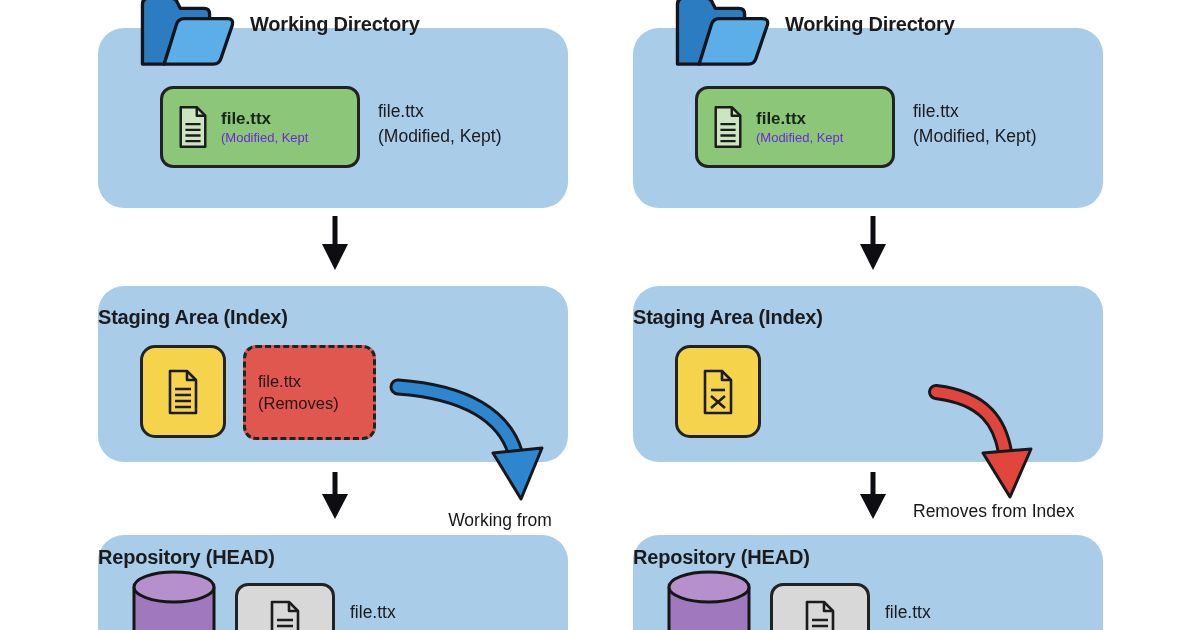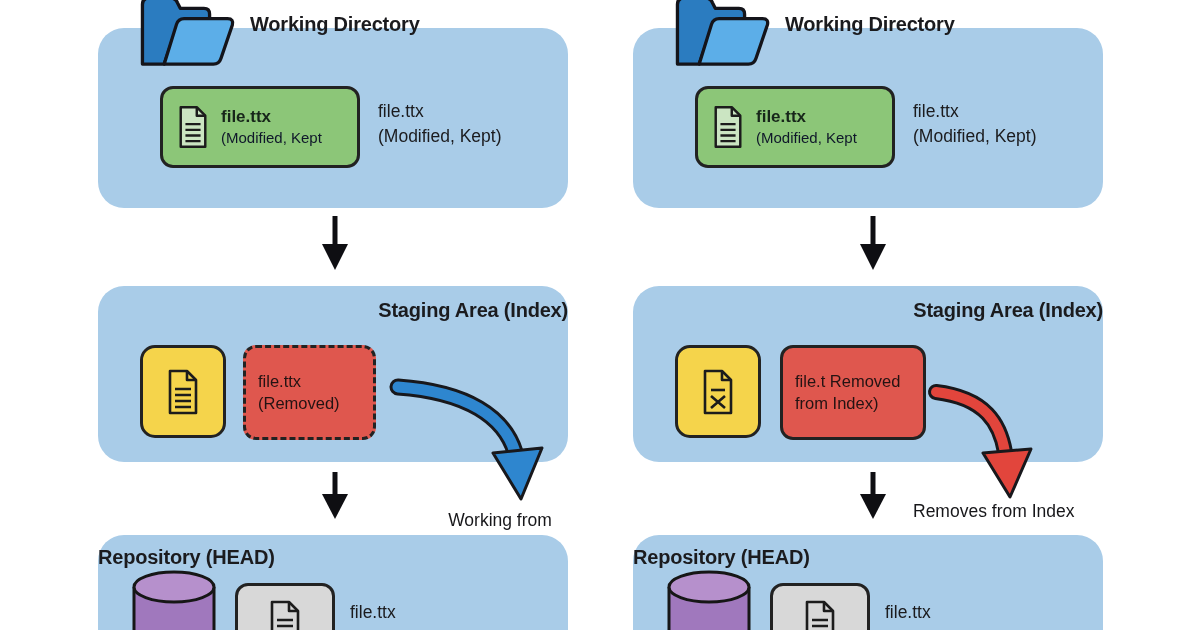--- a/index.html
+++ b/index.html
@@ -9,33 +9,33 @@
   }
   .panel{position:absolute;top:0;width:470px;height:630px;}
   .panel-left{left:98px;}
   .panel-right{left:633px;}
   .zone{position:absolute;left:0;width:470px;background:#a9cce8;border-radius:26px;}
   .zone-wd{top:28px;height:180px;}
   .zone-staging{top:286px;height:176px;}
   .zone-repo{top:535px;height:132px;}
   .zone-title{position:absolute;font-weight:700;font-size:20px;letter-spacing:-0.2px;color:#1b1b1e;white-space:nowrap;}
   .wd-title{top:13px;left:152px;}
-  .staging-title{top:299px;left:0;width:470px;text-align:right;}
+  .staging-title{top:306px;left:0;width:470px;text-align:left;}
   .repo-title{top:546px;left:0;width:470px;text-align:left;}
   .folder-icon{position:absolute;top:-8px;left:35px;width:104px;height:78px;}
   .file-card{position:absolute;border:3px solid #222222;border-radius:13px;box-sizing:border-box;
     display:flex;align-items:center;gap:11px;padding:0 13px;}
   .card-green{left:62px;top:86px;width:200px;height:82px;background:#8cc678;}
   .card-red{background:#df574e;padding:0 12px;}
   .card-red .card-line1,.card-red .card-line2{font-weight:400;font-size:16.5px;color:#241313;}
   .red-dashed{border-style:dashed;left:145px;top:345px;width:133px;height:95px;}
   .red-solid{left:147px;top:345px;width:146px;height:95px;}
   .card-gray{left:137px;top:583px;width:100px;height:80px;background:#d8d8d8;justify-content:center;}
   .card-line1{font-weight:700;font-size:17px;color:#17261a;line-height:1.3;}
-  .card-line2{font-weight:400;font-size:15px;color:#0f172a;line-height:1.3;}
+  .card-line2{font-weight:400;font-size:13px;color:#6d28d9;line-height:1.3;}
   .icon-tile{position:absolute;left:42px;top:345px;width:80px;height:87px;background:#f5d44b;
     border:3px solid #222222;border-radius:15px;display:flex;align-items:center;justify-content:center;}
   .side-label{position:absolute;font-size:17.5px;line-height:1.45;color:#1b1b1e;white-space:nowrap;}
   .wd-side{left:280px;top:99px;}
   .repo-side{left:252px;top:599px;line-height:26px;}
   .arrow-note{position:absolute;font-size:17.5px;color:#17171a;text-align:right;}
   .note-left{left:322px;top:507px;width:160px;text-align:center;line-height:27px;}
   .note-right{left:280px;top:501px;white-space:nowrap;}
   .overlay{position:absolute;top:0;left:0;width:1200px;height:630px;pointer-events:none;}
   .cylinder-icon{position:absolute;left:30px;top:558px;width:92px;height:84px;}
@@ -75,21 +75,21 @@
     <div class="icon-tile">
       <svg width="36" height="48" viewBox="0 0 36 48">
         <path d="M5 3 H22 L31 12 V45 H5 Z" fill="none" stroke="#1c1c1c" stroke-width="2.6" stroke-linejoin="round"></path>
         <path d="M22 3 V12 H31" fill="none" stroke="#1c1c1c" stroke-width="2.6" stroke-linejoin="round"></path>
         <path d="M10 21 H26 M10 27 H26 M10 33 H26 M10 39 H26" stroke="#1c1c1c" stroke-width="2.4"></path>
       </svg>
     </div>
     <div class="file-card card-red red-dashed">
       <div>
         <div class="card-line1">file.ttx</div>
-        <div class="card-line2">(Removed)</div>
+        <div class="card-line2">(Removes)</div>
       </div>
     </div>
     <div class="arrow-note note-left">
       <div>Working from</div>
       <div>HEAD to</div>
       <div>to Index</div>
     </div>
 
     <div class="zone zone-repo"></div>
     <div class="zone-title repo-title">Repository (HEAD)</div>
@@ -138,26 +138,20 @@
     <div class="zone zone-staging"></div>
     <div class="zone-title staging-title">Staging Area (Index)</div>
     <div class="icon-tile">
       <svg width="36" height="48" viewBox="0 0 36 48">
         <path d="M5 3 H22 L31 12 V45 H5 Z" fill="none" stroke="#1c1c1c" stroke-width="2.6" stroke-linejoin="round"></path>
         <path d="M22 3 V12 H31" fill="none" stroke="#1c1c1c" stroke-width="2.6" stroke-linejoin="round"></path>
         <path d="M11 22 H25" stroke="#1c1c1c" stroke-width="2.6"></path>
         <path d="M11 28 L25 40 M25 28 L11 40" stroke="#1c1c1c" stroke-width="2.6"></path>
       </svg>
     </div>
-    <div class="file-card card-red red-solid">
-      <div>
-        <div class="card-line1">file.t Removed</div>
-        <div class="card-line2">from Index)</div>
-      </div>
-    </div>
     <div class="arrow-note note-right">Removes from Index</div>
 
     <div class="zone zone-repo"></div>
     <div class="zone-title repo-title">Repository (HEAD)</div>
     <svg class="cylinder-icon" viewBox="0 0 92 84">
       <path d="M6 29 L6 84 L86 84 L86 29" fill="#a078bd" stroke="#161616" stroke-width="3"></path>
       <ellipse cx="46" cy="29" rx="40" ry="15" fill="#b690cc" stroke="#161616" stroke-width="3"></ellipse>
     </svg>
     <div class="file-card card-gray">
       <svg width="36" height="48" viewBox="0 0 36 48">

